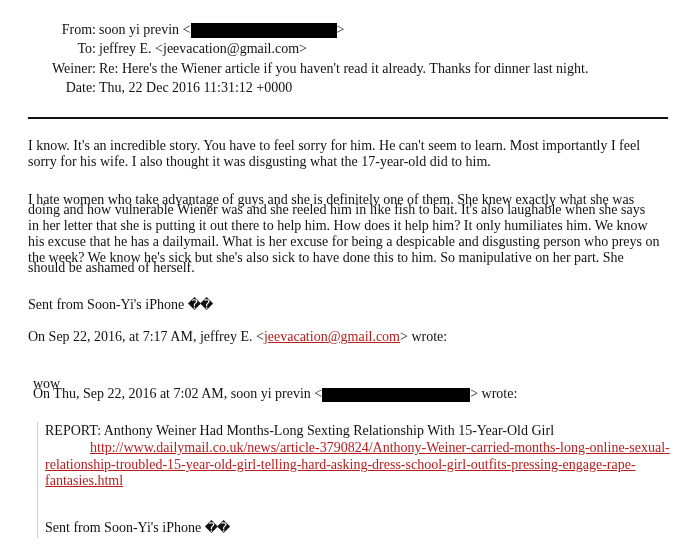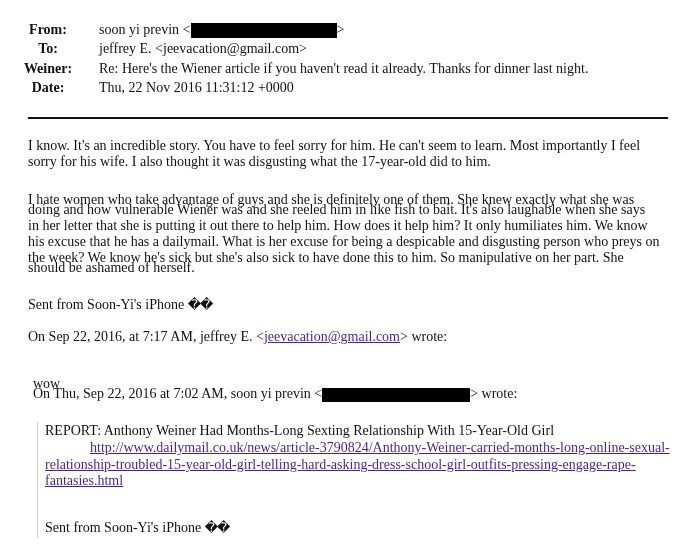--- a/index.html
+++ b/index.html
@@ -22,22 +22,22 @@
       position: absolute;
       left: 0;
       height: 18px;
       line-height: 18px;
       white-space: nowrap;
     }
     .hdr-label {
       position: absolute;
       right: 0;
       width: 96px;
-      text-align: center;
-      font-weight: bold;
+      text-align: right;
+      font-weight: normal;
       margin-left: 8px;
     }
     .hdr-label-wrap {
       position: absolute;
       left: 0;
       width: 96px;
       height: 18px;
     }
     .hdr-value {
       position: absolute;
@@ -60,21 +60,21 @@
 
     .para-line {
       position: absolute;
       left: 28px;
       white-space: nowrap;
       line-height: 16px;
       height: 16px;
     }
 
     a.link {
-      color: #4c1d95;
+      color: #b91c1c;
       text-decoration: underline;
     }
 
     .quote-bar {
       position: absolute;
       left: 37px;
       top: 422px;
       width: 1px;
       height: 116px;
       background: #cfcfcf;
@@ -105,21 +105,21 @@
   <div class="hdr-row" style="top:60px;">
     <div class="hdr-label-wrap">
         <span class="hdr-label">Weiner:</span>
       </div>
     <span class="hdr-value">Re: Here's the Wiener article if you haven't read it already. Thanks for dinner last night.</span>
   </div>
   <div class="hdr-row" style="top:79px;">
     <div class="hdr-label-wrap">
         <span class="hdr-label">Date:</span>
       </div>
-    <span class="hdr-value">Thu, 22 Nov 2016 11:31:12 +0000</span>
+    <span class="hdr-value">Thu, 22 Dec 2016 11:31:12 +0000</span>
   </div>
 </div>
 
 <div class="rule"></div>
 
 <div>
   <div class="para-line" style="top:138px;">I know. It's an incredible story. You have to feel sorry for him. He can't seem to learn.  Most importantly I feel</div>
   <div class="para-line" style="top:154px;">sorry for his wife. I also thought it was disgusting what the 17-year-old did to him.</div>
 
   <div class="para-line" style="top:192px;">I hate women who take advantage of guys and she is definitely one of them.  She knew exactly what she was</div>

